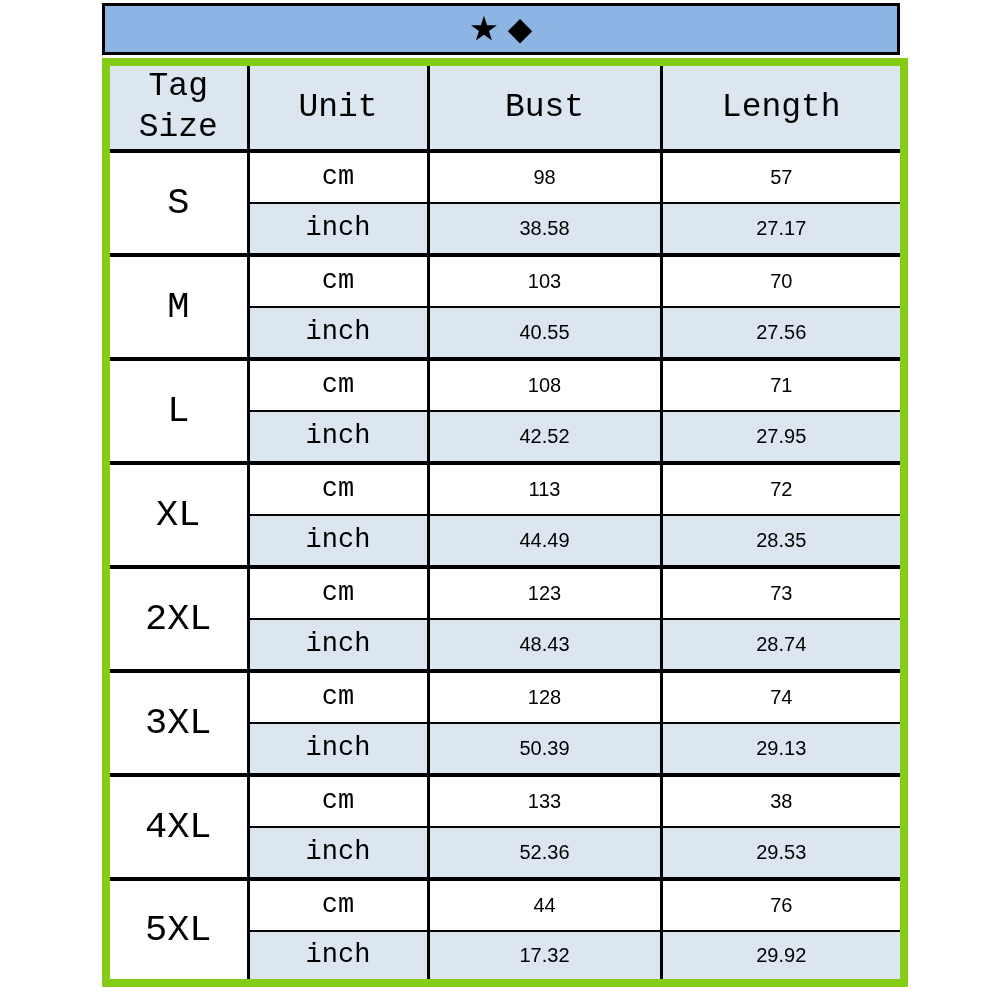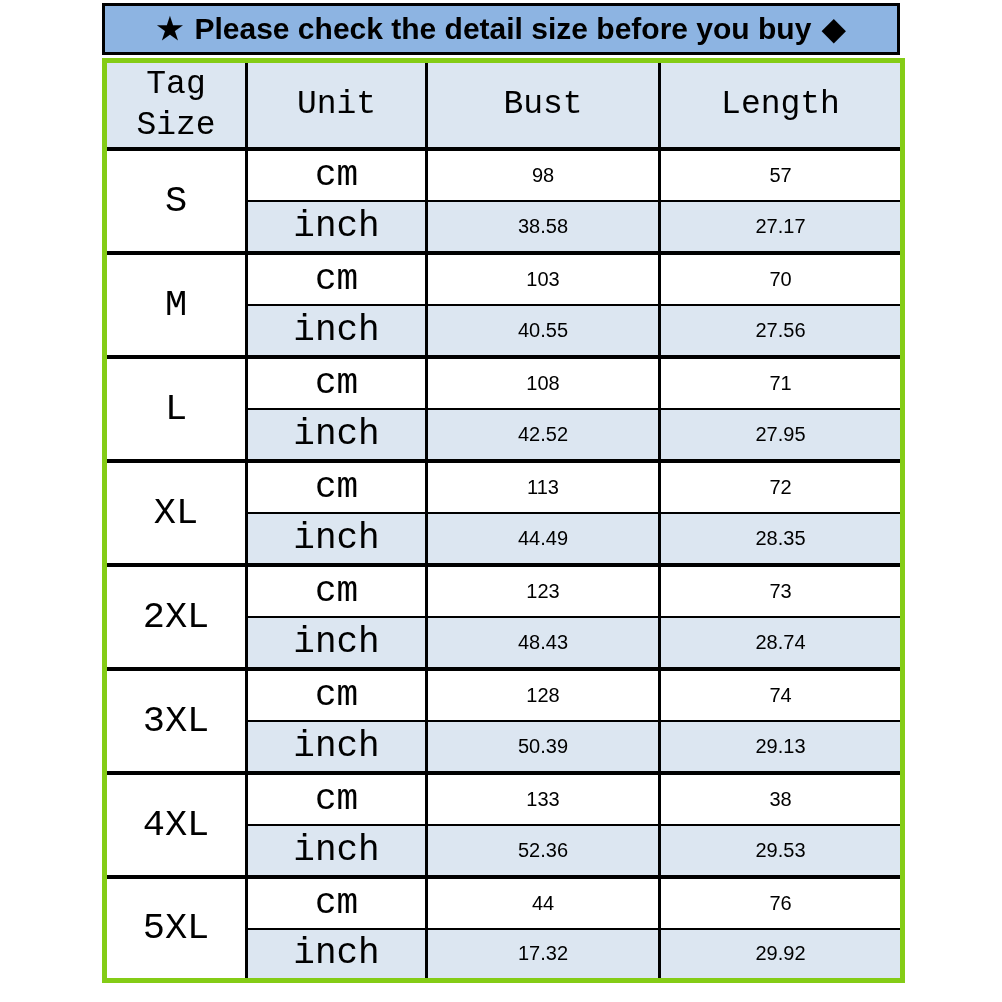--- a/index.html
+++ b/index.html
@@ -34,21 +34,21 @@
     white-space: nowrap;
   }
   .banner .glyph {
     font-size: 30px;
     line-height: 1;
   }
   table.size-table {
     width: 798px;
     border-collapse: collapse;
     table-layout: fixed;
-    border: 5px solid #84cc16;
+    border: 8px solid #84cc16;
   }
   .size-table th, .size-table td {
     box-sizing: border-box;
     border-left: 3px solid #000000;
     border-right: 3px solid #000000;
     border-top: 2px solid #000000;
     border-bottom: 2px solid #000000;
     text-align: center;
     vertical-align: middle;
     padding: 0;
@@ -79,37 +79,36 @@
     margin-left: 16px;
   }
   .size-table td.size-cell {
     background: #ffffff;
     font-family: "Liberation Mono", monospace;
     font-size: 37px;
     font-weight: 400;
   }
   .size-table td.unit-cell {
     font-family: "Liberation Mono", monospace;
-    font-size: 36px;
+    font-size: 27px;
     font-weight: 400;
   }
   .size-table td.num-cell {
     font-family: "Liberation Sans", sans-serif;
     font-size: 20px;
     font-weight: 400;
   }
 </style>
 </head>
 <body>
 
 <div class="stage">
 
   <div class="banner">
     <span class="glyph">★</span>
-    <span>Please check the detail size before you buy</span>
     <span class="glyph">◆</span>
   </div>
 
   <table class="size-table">
     <colgroup>
       <col style="width:142px">
       <col style="width:180px">
       <col style="width:233px">
       <col style="width:243px">
     </colgroup>

